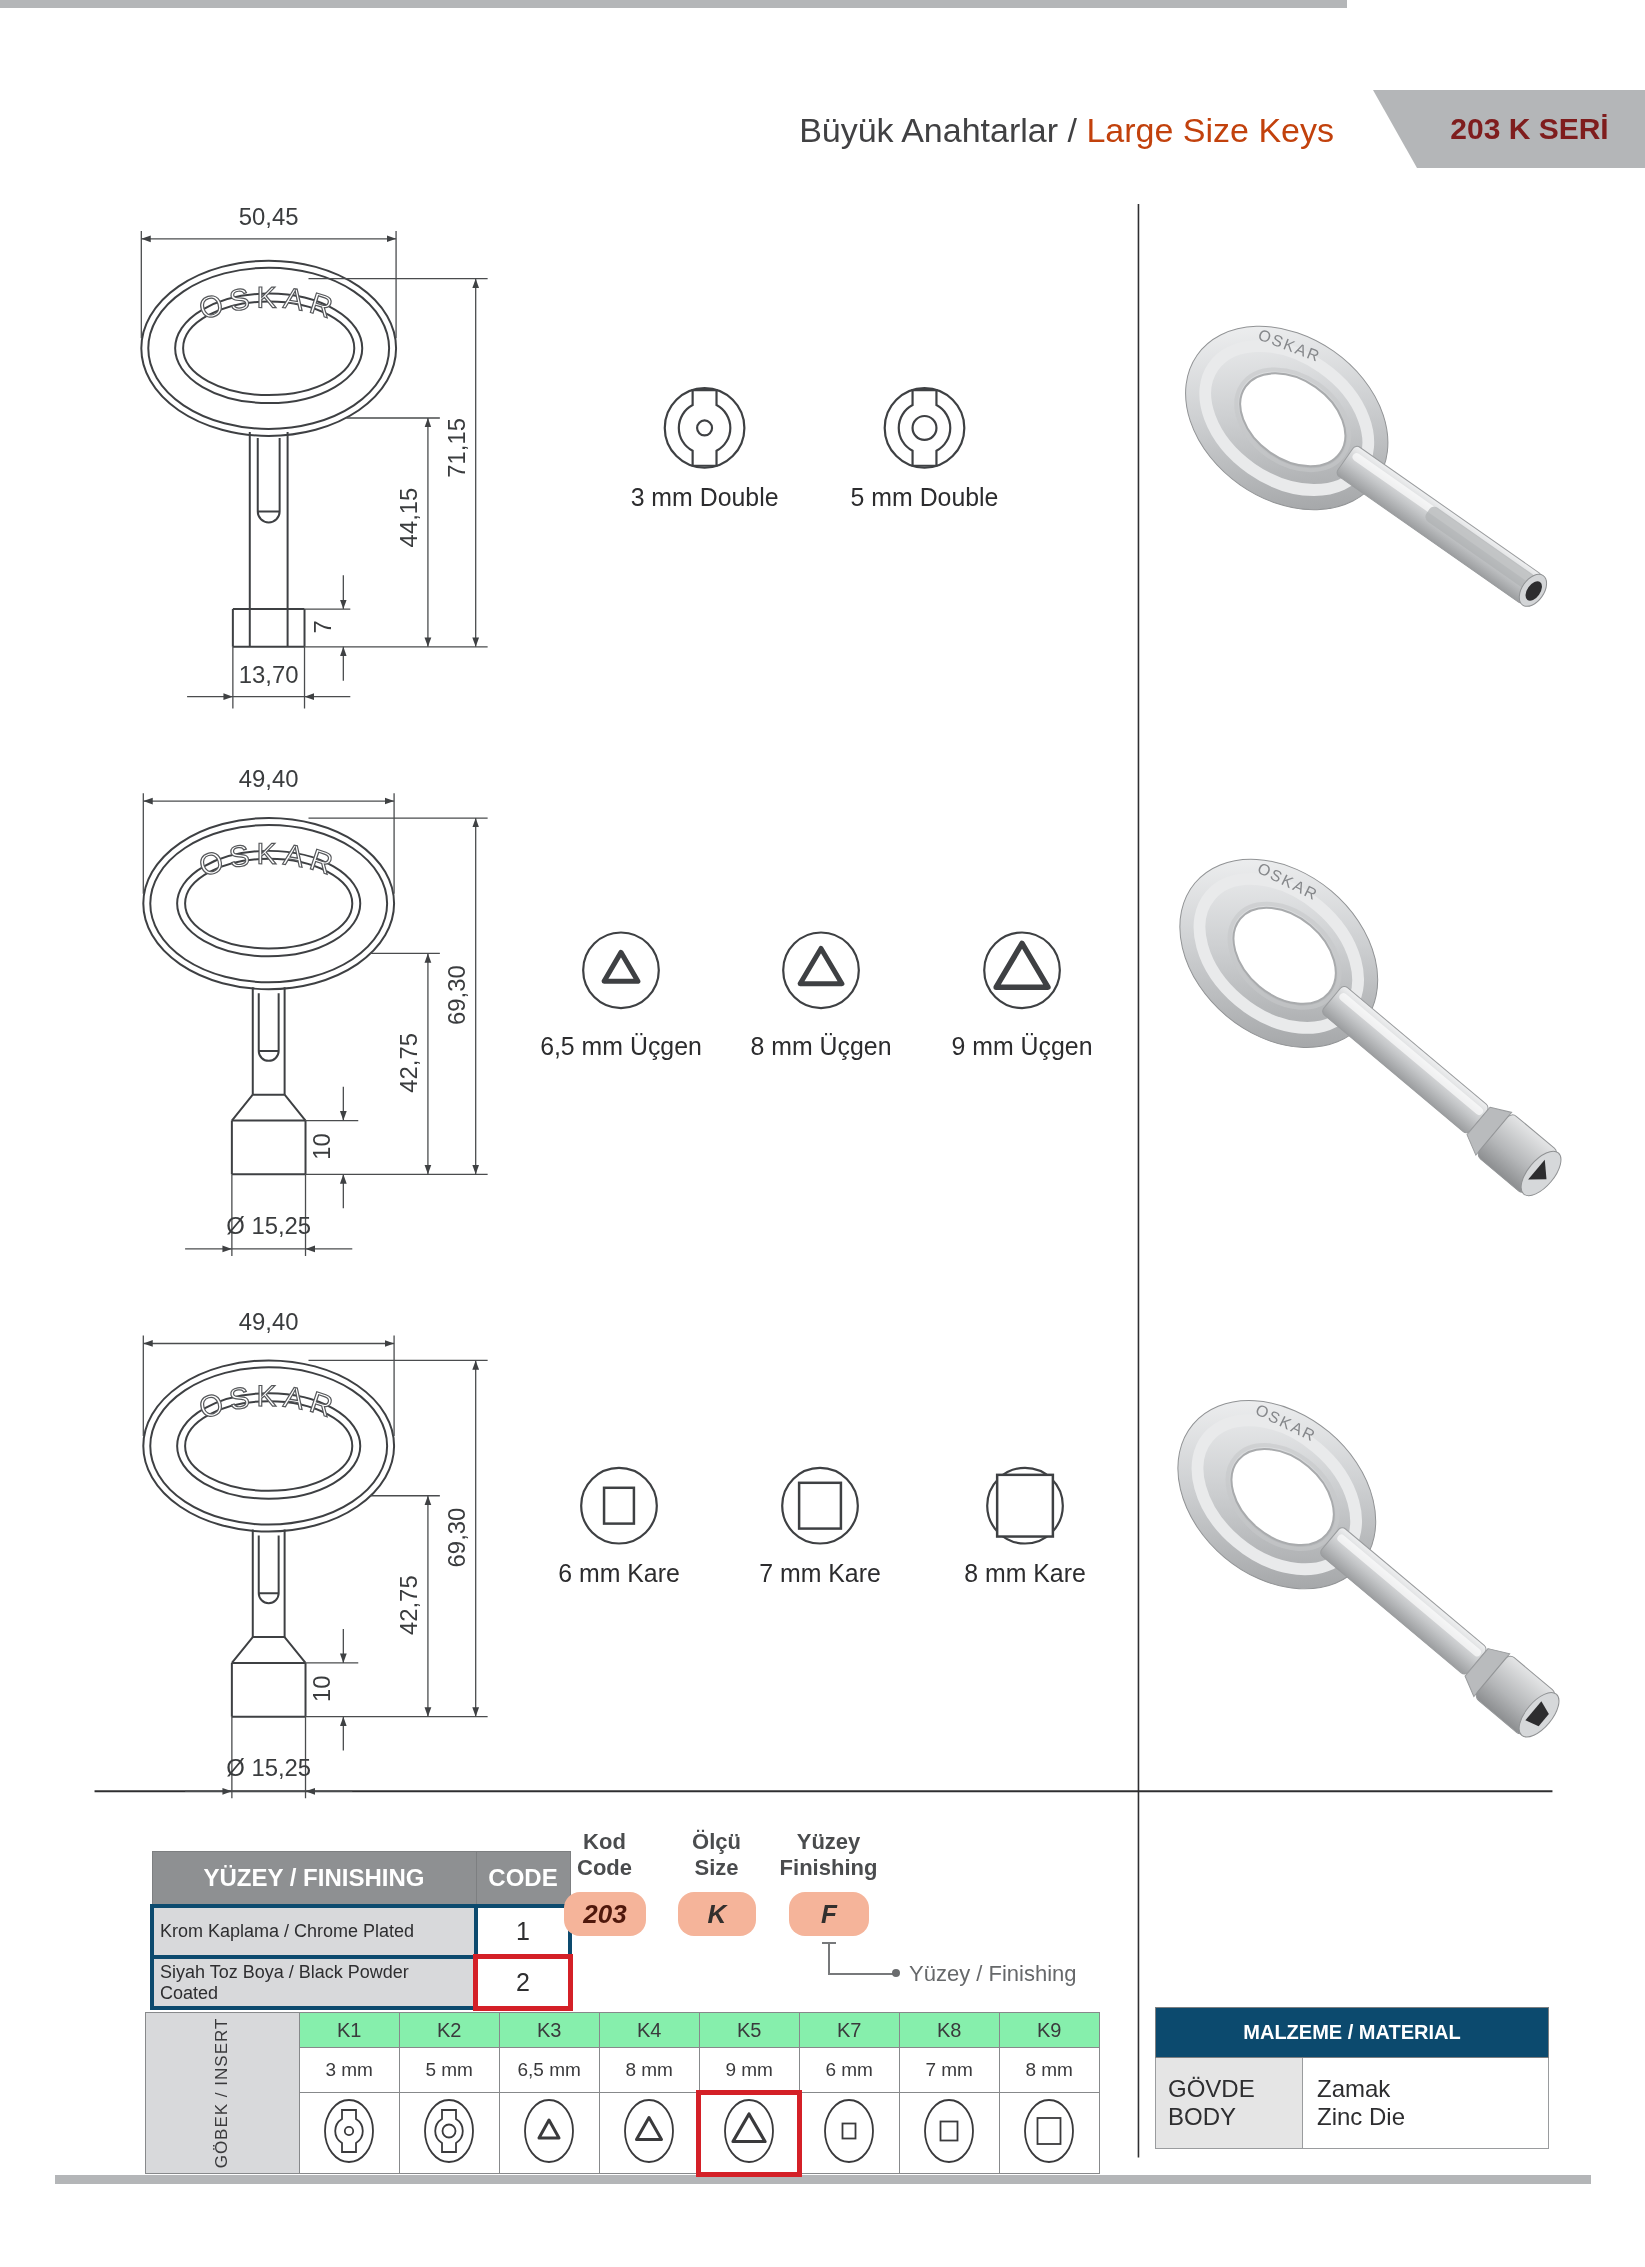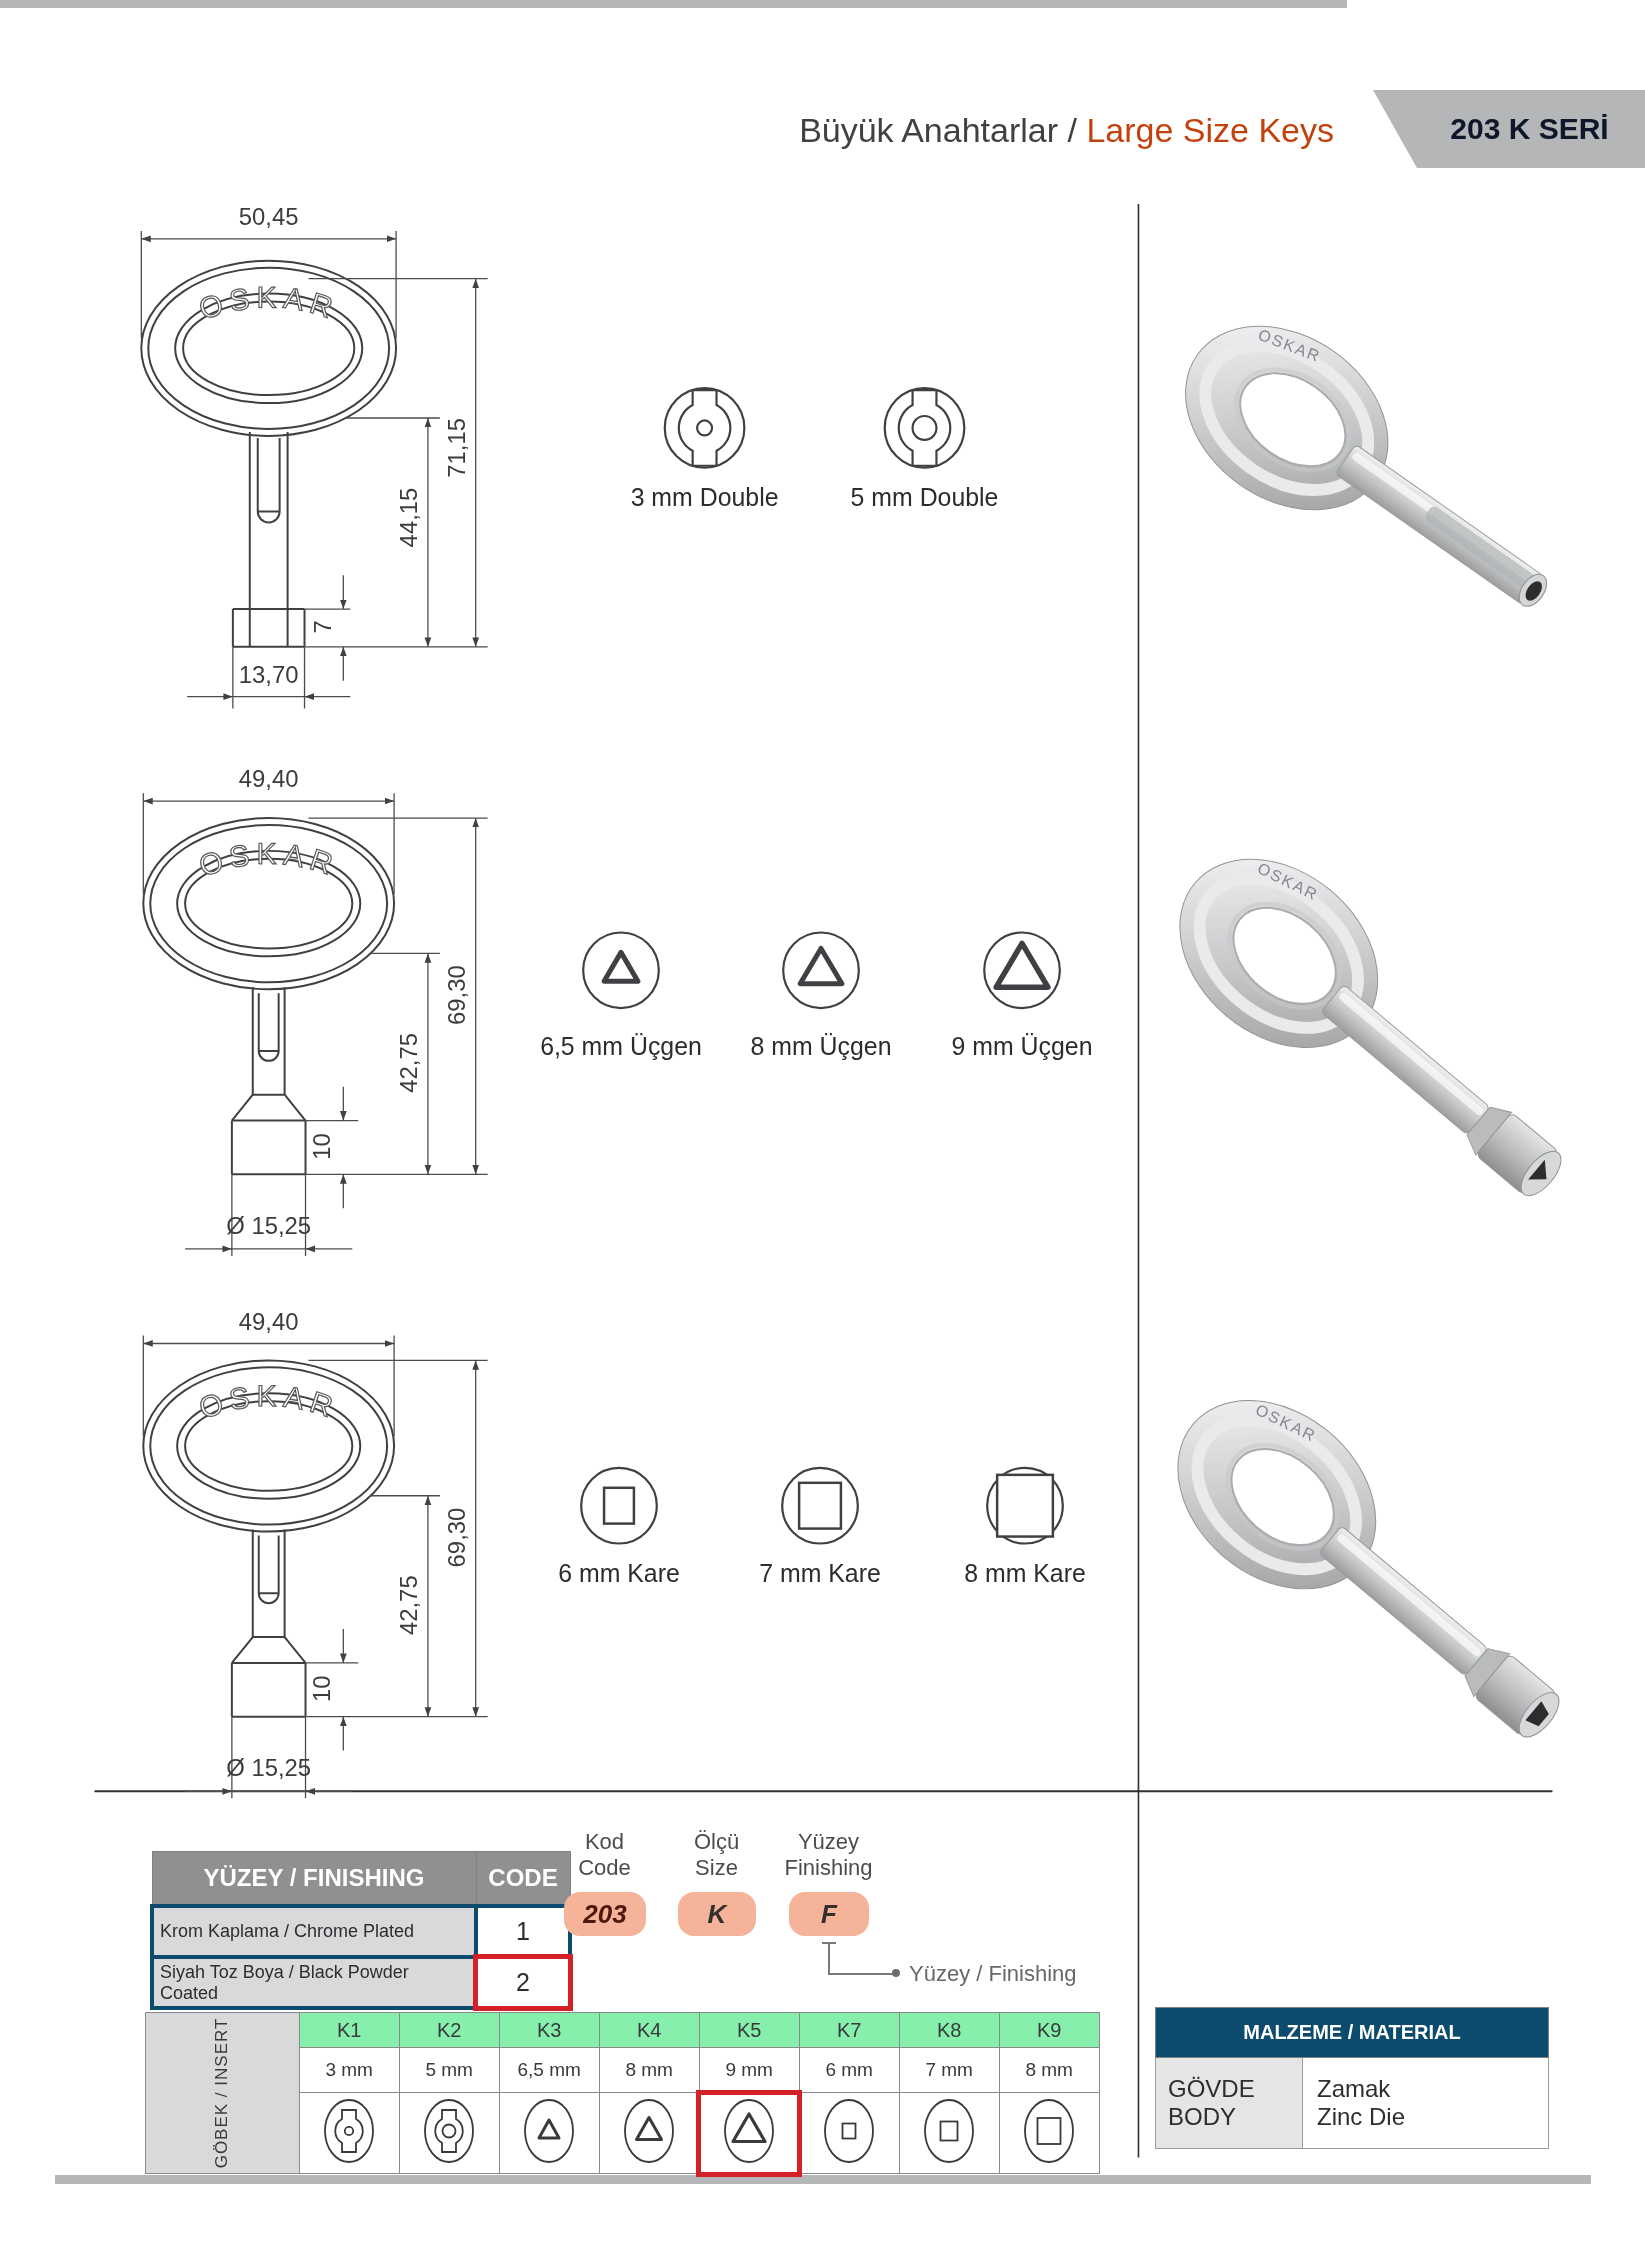--- a/index.html
+++ b/index.html
@@ -8,21 +8,21 @@
   .abs{position:absolute;}
 
   
   .hdr-band{left:0;top:90;width:1347px;height:8px;background:#b4b6b8;}
   .hdr-title{left:640;top:107px;width:697px;height:46px;text-align:right;
              font-size:34px;line-height:46px;white-space:nowrap;left:637px;}
   .t-tr{color:#414143;}
   .t-en{color:#c2410c;}
   .badge{left:1373px;top:90px;width:273px;height:78px;background:#b4b6b8;
          clip-path:polygon(0 0,100% 0,100% 100%,44px 100%);
-         font-size:30px;font-weight:bold;color:#0f172a;
+         font-size:30px;font-weight:bold;color:#7f1d1d;
          line-height:78px;text-align:center;padding-left:40px;box-sizing:border-box;}
 
   
   svg text{font-family:"Liberation Sans",sans-serif;}
   .dimtxt{font-size:24px;fill:#3a3c3e;}
   .lbltxt{font-size:25px;fill:#2c2c2e;}
   .oskar{font-size:30px;letter-spacing:6px;fill:#ffffff;stroke:#55575a;stroke-width:1.2px;}
   .oskar3d{font-size:16px;letter-spacing:2px;fill:#85878a;}
 
   
@@ -30,21 +30,21 @@
   .fin{left:150px;top:1851px;}
   .fin th{background:#8e9092;color:#ffffff;font-weight:bold;border:1px solid #7d7f81;}
   .fin .h1{width:308px;height:50px;font-size:24px;}
   .fin .h2{width:88px;font-size:24px;}
   .fin td{border:4px solid #0c4a6e;height:45px;}
   .fin .lab{background:#d8d9db;font-size:18px;padding:0 6px;width:308px;}
   .fin .code{background:#ffffff;font-size:25px;text-align:center;width:88px;}
   .hl-red{outline:5px solid #d42027;outline-offset:-2px;position:relative;z-index:3;}
 
   
-  .grp-lab{width:119px;text-align:center;font-size:22px;line-height:26px;color:#4a4c4e;}
+  .grp-lab{width:119px;text-align:center;font-size:22px;line-height:26px;color:#4a4c4e;font-weight:bold;}
   .pill{height:44px;border-radius:16px;background:#f5b49a;text-align:center;
         line-height:44px;font-size:26px;font-weight:bold;font-style:italic;}
   .pill-dark{color:#4f180c;}
   .pill-k{color:#33302e;}
   .elbow{border-left:2px solid #77797b;border-bottom:2px solid #77797b;}
   .tick{background:#77797b;}
   .dot{width:8px;height:8px;border-radius:50%;background:#6a6c6e;}
   .callout{font-size:22px;color:#66686a;white-space:nowrap;}
 
   

